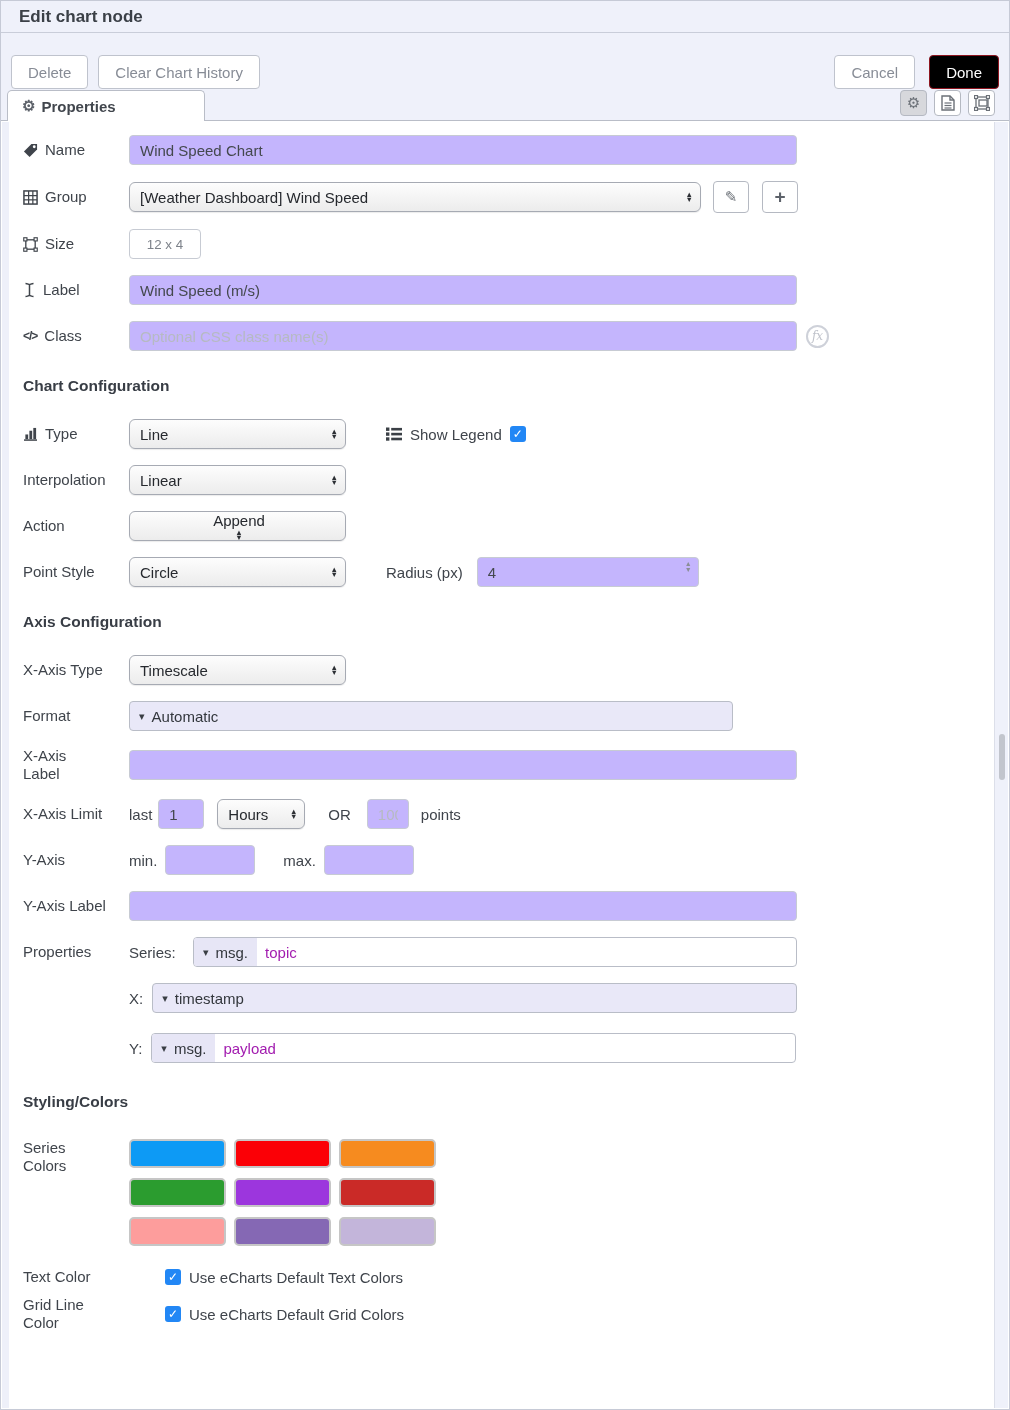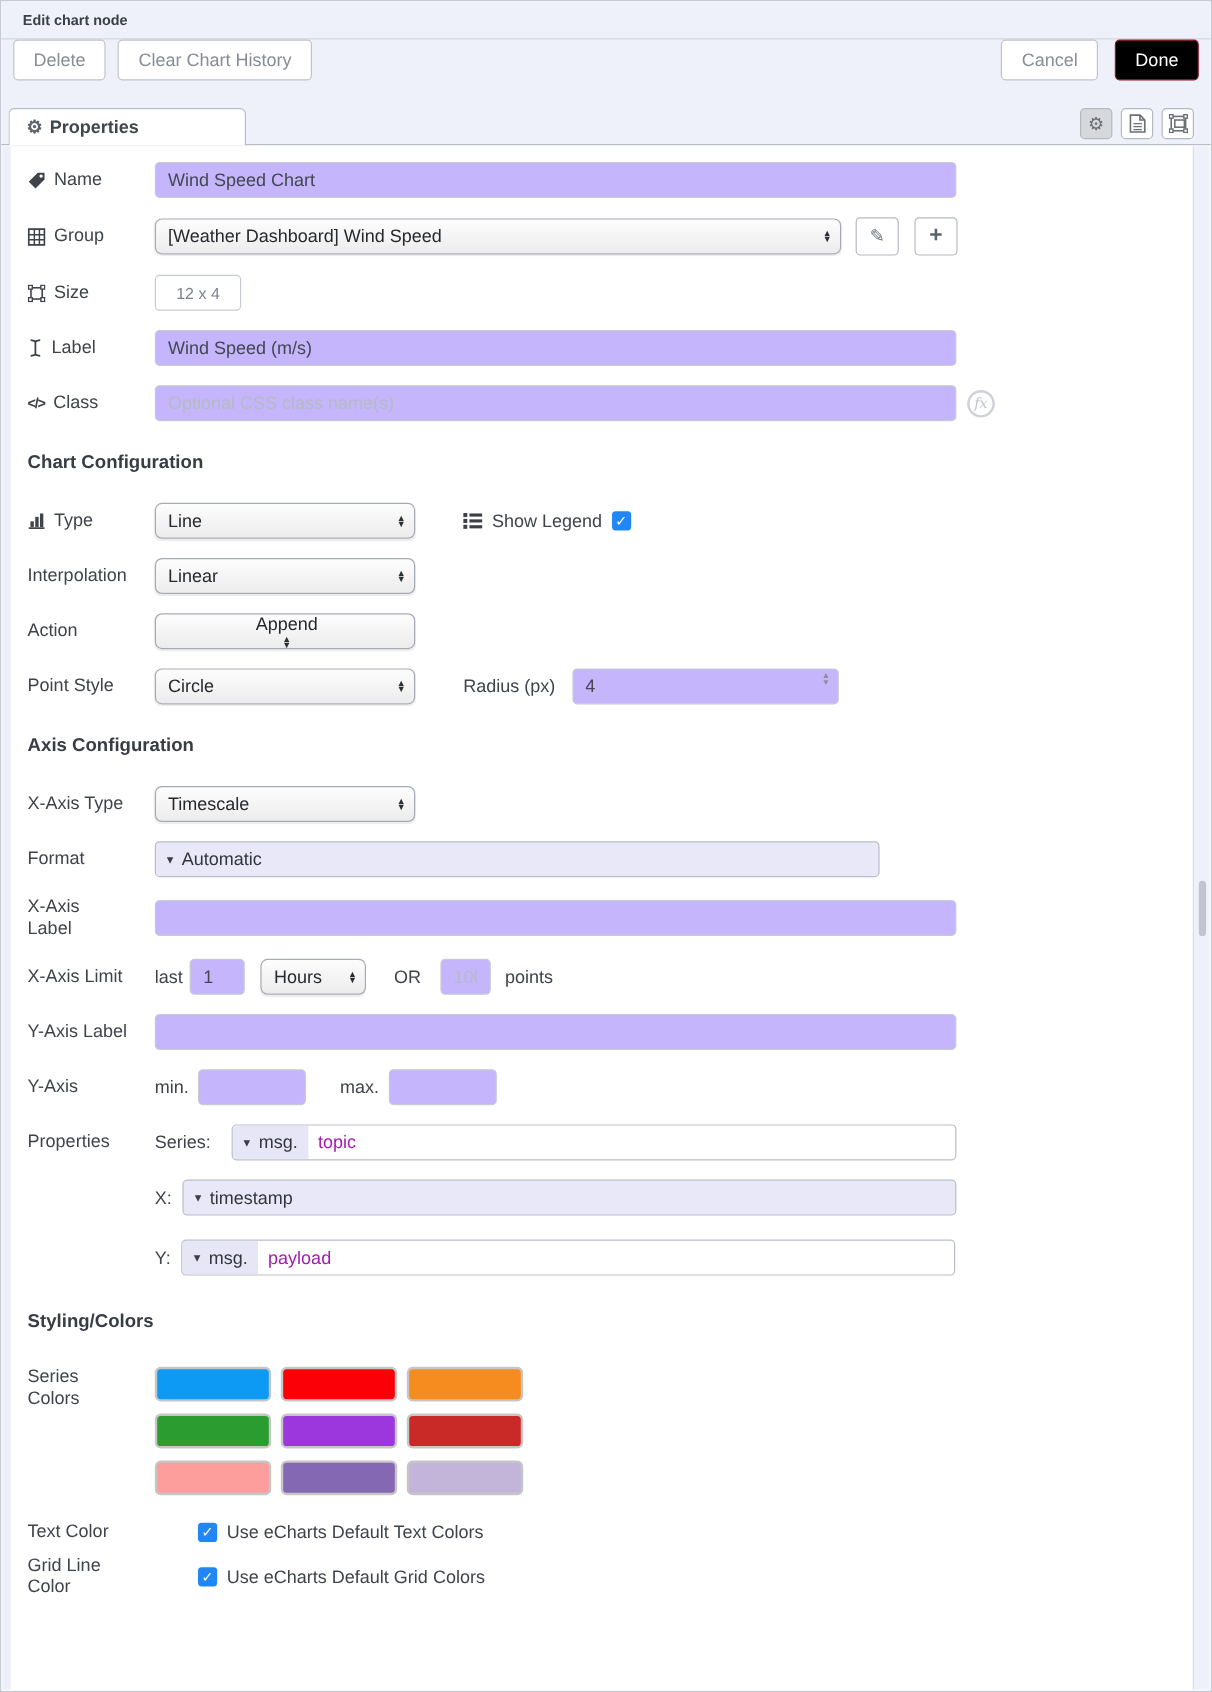--- a/index.html
+++ b/index.html
@@ -7,23 +7,23 @@
   body {
     font-family:"Liberation Sans", sans-serif;
     font-size:15px; color:#3f444b; background:#ffffff; position:relative;
     border:1px solid #c6cad6; overflow:hidden;
   }
   
   .dlg-header {
     height:32px; background:#eff1fa; border-bottom:1px solid #c9cdd9;
     display:flex; align-items:center; padding:0 18px;
   }
-  .dlg-title { font-weight:bold; font-size:12px; color:#3b4047; }
+  .dlg-title { font-weight:bold; font-size:17px; color:#3b4047; }
   .dlg-toolbar {
-    height:56px; background:#eff1fa; display:flex; align-items:flex-start; padding:0 10px;
+    height:56px; background:#eff1fa; display:flex; align-items:flex-end; padding:0 10px;
   }
   .btn {
     height:34px; background:#ffffff; border:1px solid #bfc3cd; border-radius:4px;
     color:#878c96; font-size:15px; padding:0 16px; margin-right:10px;
     display:inline-flex; align-items:center; cursor:pointer;
   }
   .btn.primary { background:#000000; border-color:#8e1620; color:#ffffff; margin-right:0; }
   .toolbar-spacer { flex:1; }
   
   .tab-bar {
@@ -368,33 +368,33 @@
           <span>▼</span>
         </span>
     </div>
     <span class="sub-lbl" style="margin:0 0 0 23px;">OR</span>
     <input class="txt" style="width: 42px; margin-left: 16px;" placeholder="1000">
     <span class="sub-lbl" style="margin:0 0 0 12px;">points</span>
   </div>
 
   <div class="row">
     <div class="lbl">
-      <span>Y-Axis Label</span>
-    </div>
-    <input class="txt w-main" value="" style="">
-  </div>
-
-  <div class="row">
-    <div class="lbl">
       <span>Y-Axis</span>
     </div>
     <span class="sub-lbl" style="margin-right:8px;">min.</span>
     <input class="txt" style="width: 90px;">
     <span class="sub-lbl" style="margin:0 8px 0 28px;">max.</span>
     <input class="txt" style="width: 90px;">
+  </div>
+
+  <div class="row">
+    <div class="lbl">
+      <span>Y-Axis Label</span>
+    </div>
+    <input class="txt w-main" value="" style="">
   </div>
 
   <div class="row">
     <div class="lbl">
       <span>Properties</span>
     </div>
     <span class="sub-lbl" style="width:50px;margin-right:14px;">Series:</span>
     <div class="typed" style="width:604px;">
       <div class="chip">
         <span class="caret">▾</span>

